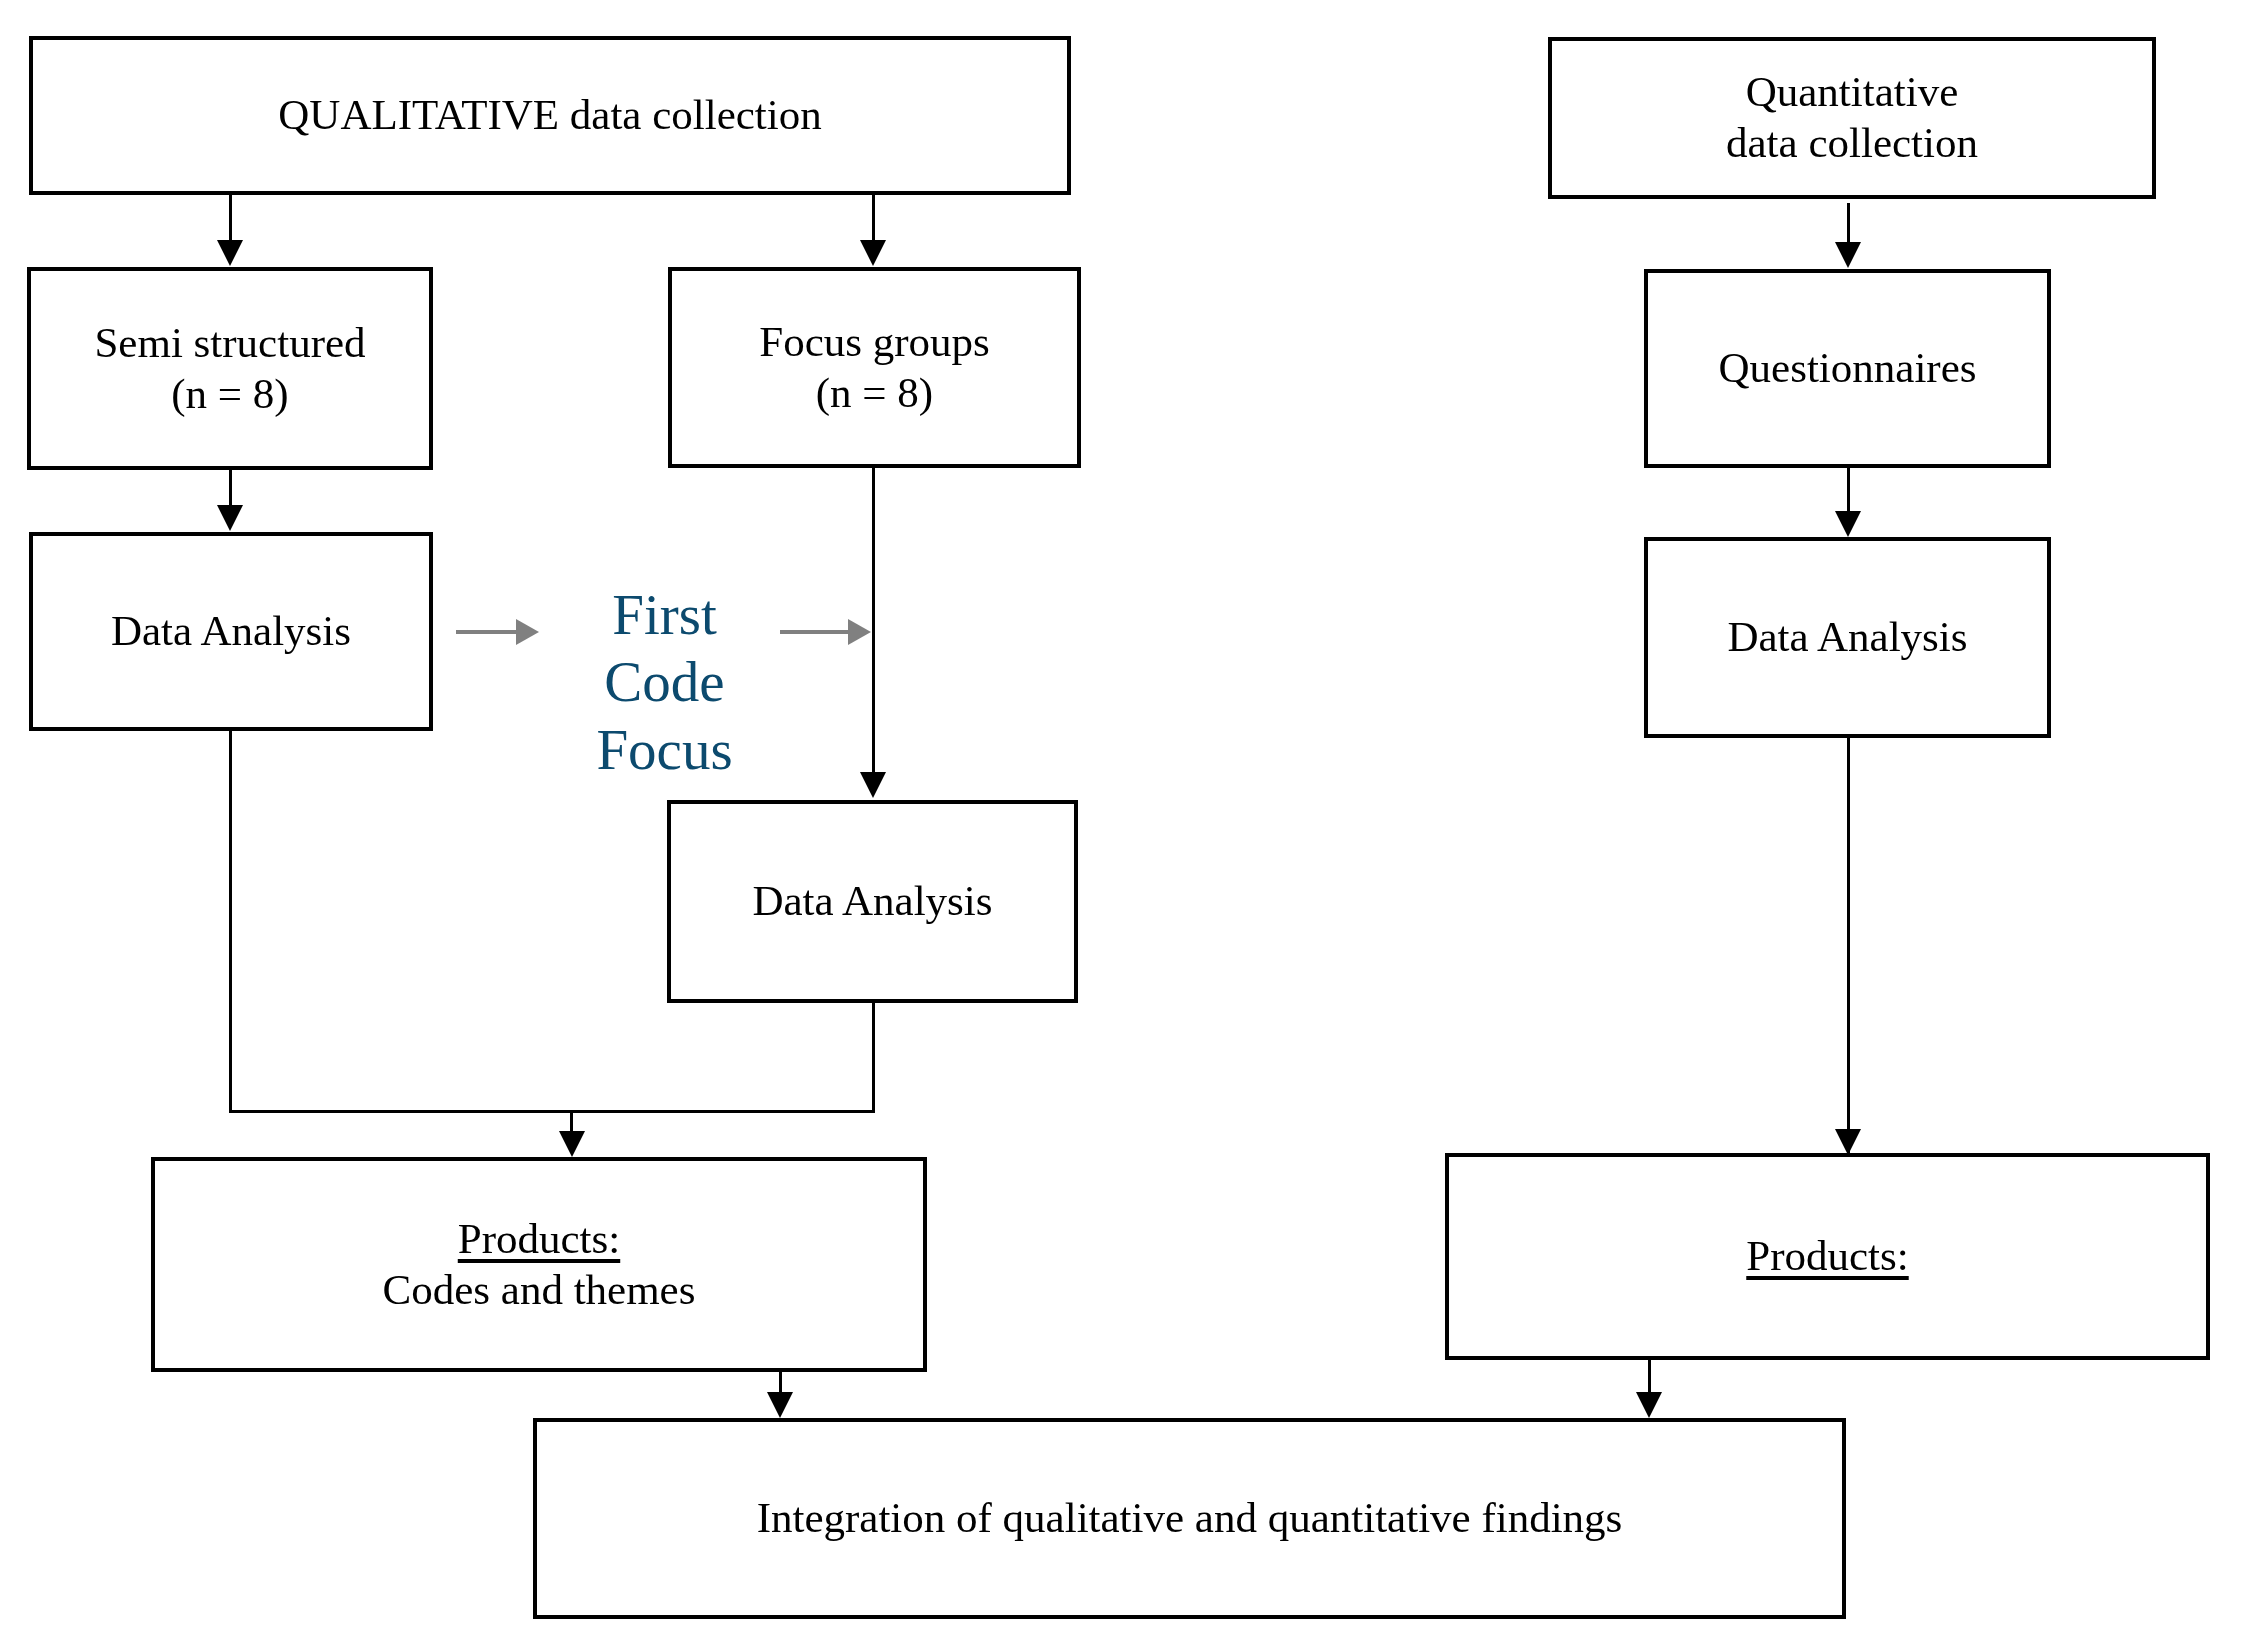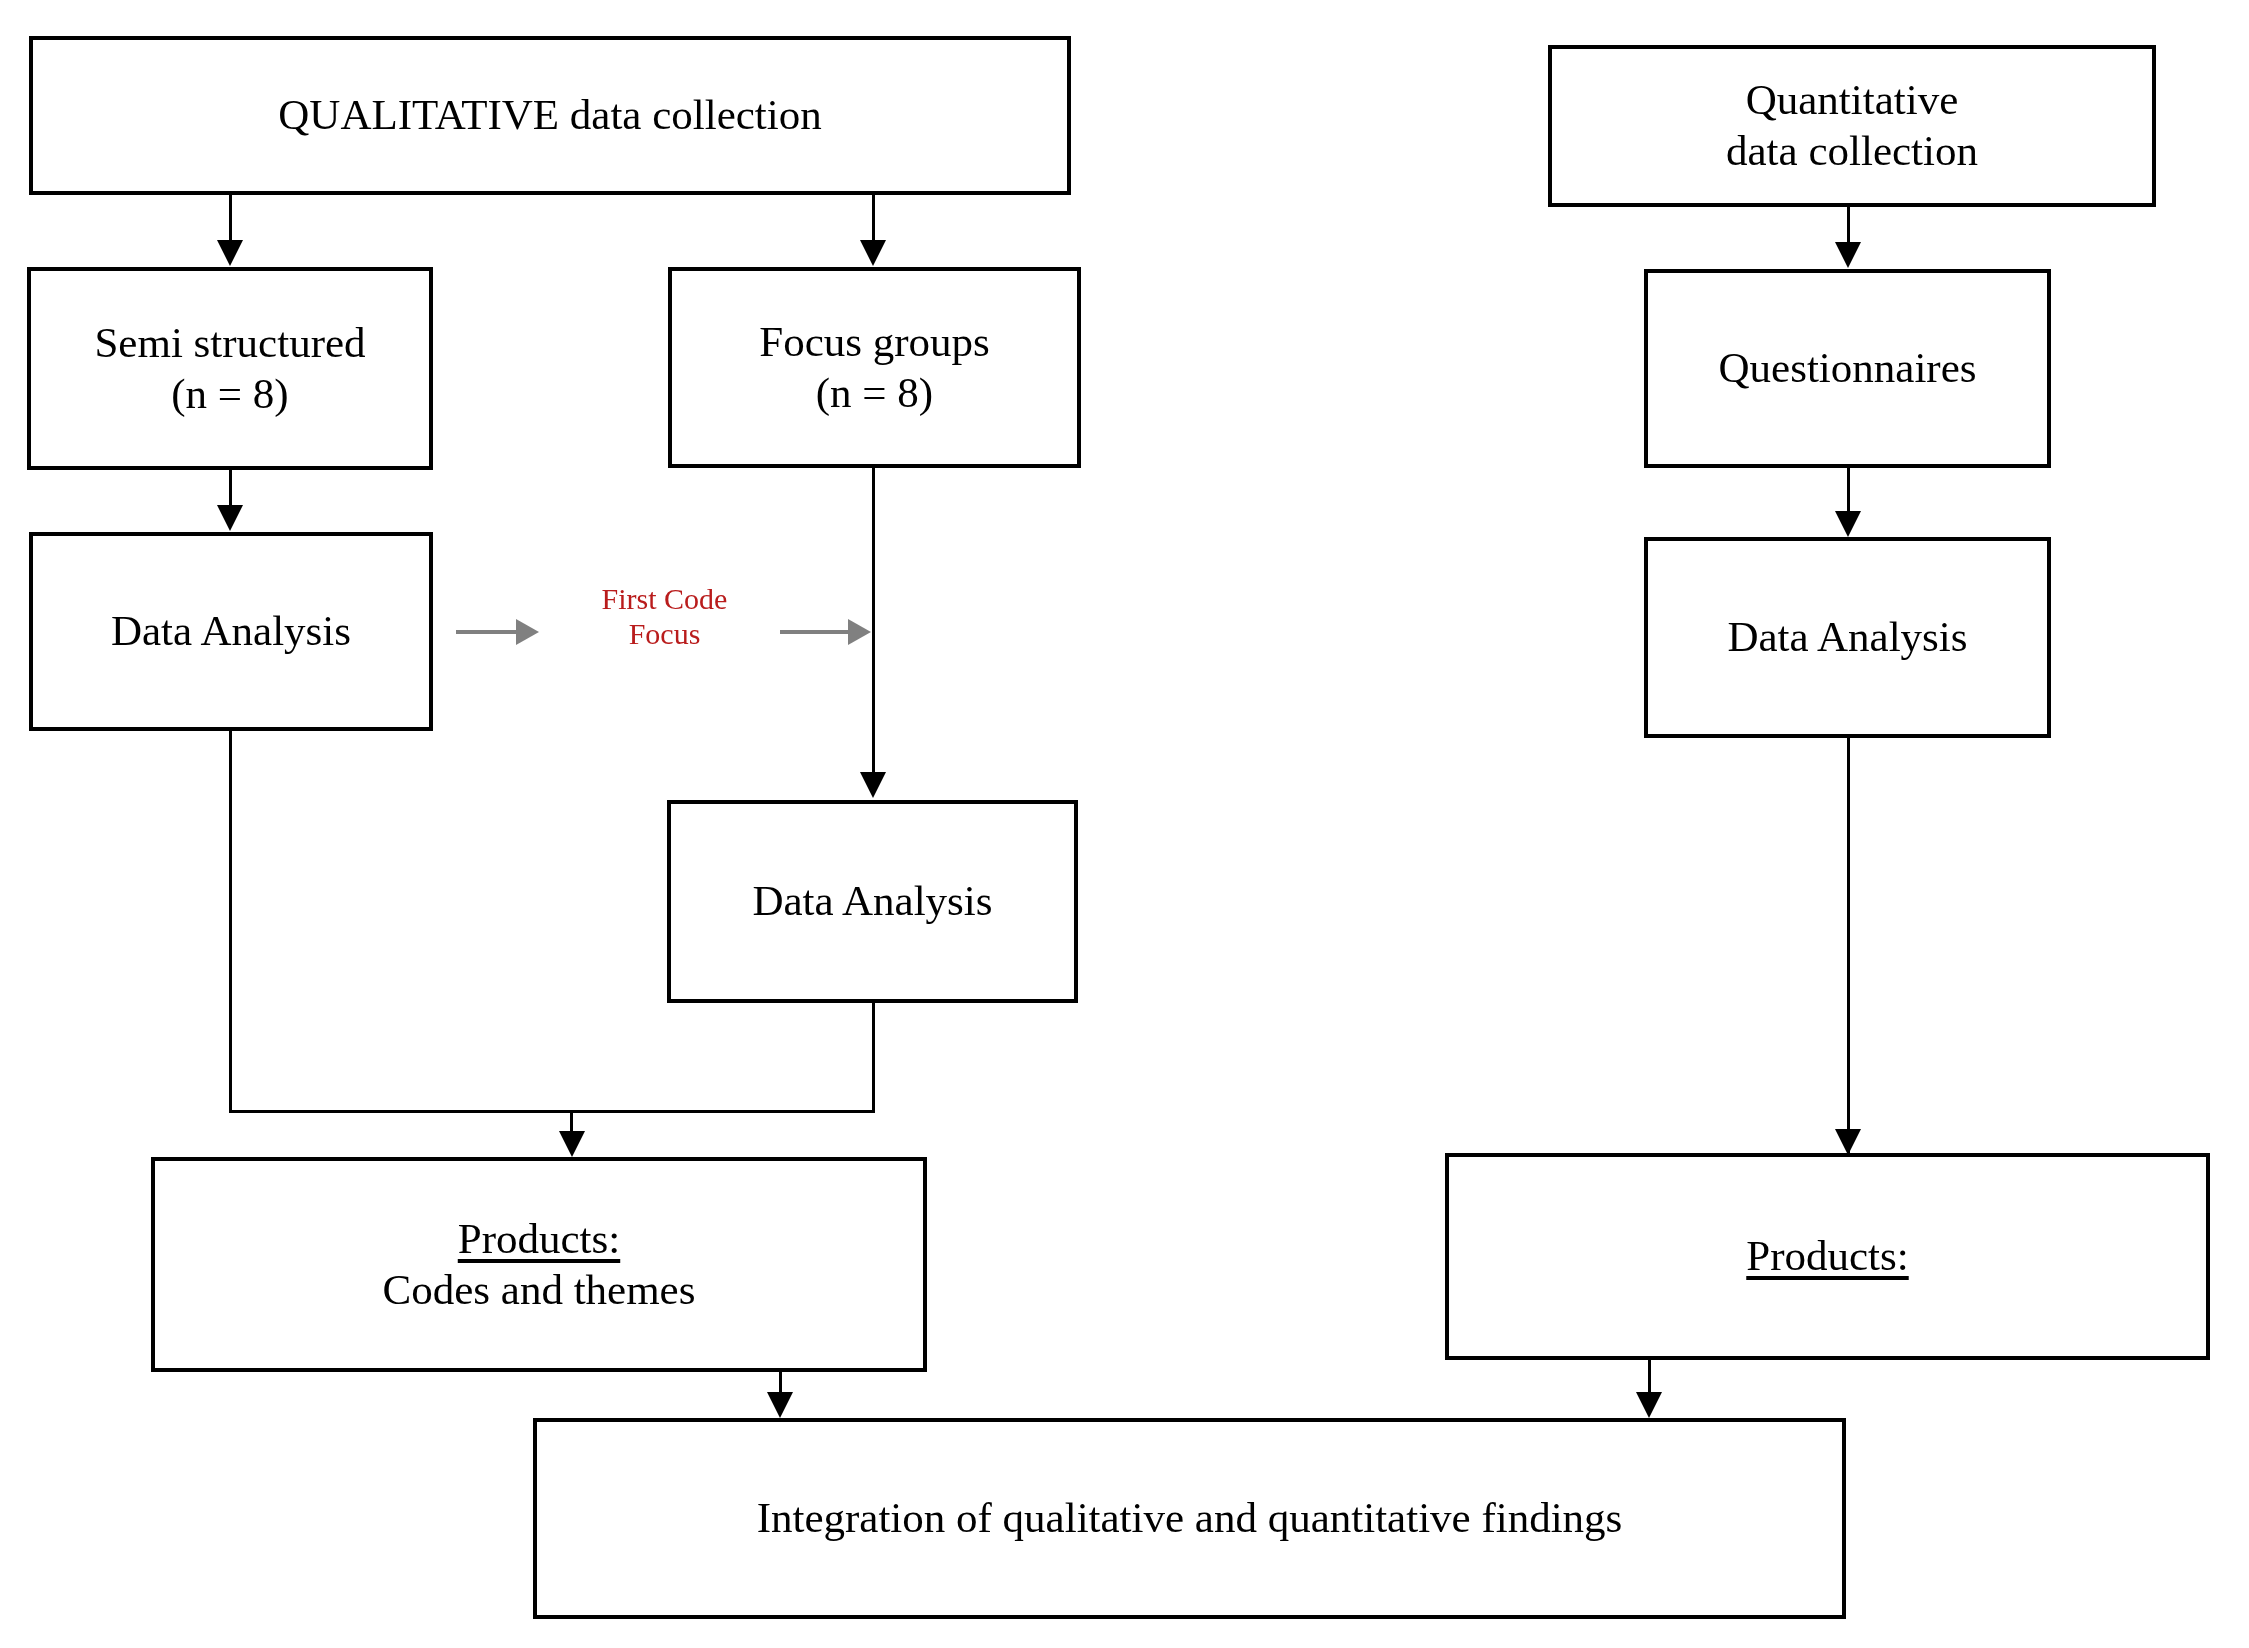--- a/index.html
+++ b/index.html
@@ -61,37 +61,37 @@
   .garrow-right {
     position: absolute;
     width: 0; height: 0;
     border-top: 13px solid transparent;
     border-bottom: 13px solid transparent;
     border-left: 23px solid #808080;
     z-index: 3;
   }
   .gtext {
     position: absolute;
-    color: #b91c1c;
-    font-size: 30px;
+    color: #0c4a6e;
+    font-size: 57px;
     line-height: 1.18;
     text-align: center;
     z-index: 4;
   }
 </style>
 </head>
 <body>
 
 <div id="stage">
 
   <div class="node" style="left:29px; top:36px; width:1042px; height:159px;">
     <span class="txt">QUALITATIVE data collection</span>
   </div>
 
-  <div class="node" style="left:1548px; top:45px; width:608px; height:162px;">
+  <div class="node" style="left:1548px; top:37px; width:608px; height:162px;">
     <span class="txt">
       <span class="line">Quantitative</span>
       <span class="line">data collection</span>
     </span>
   </div>
 
   <div class="node" style="left:27px; top:267px; width:406px; height:203px;">
     <span class="txt">
       <span class="line">Semi structured</span>
       <span class="line">(n = 8)</span>

